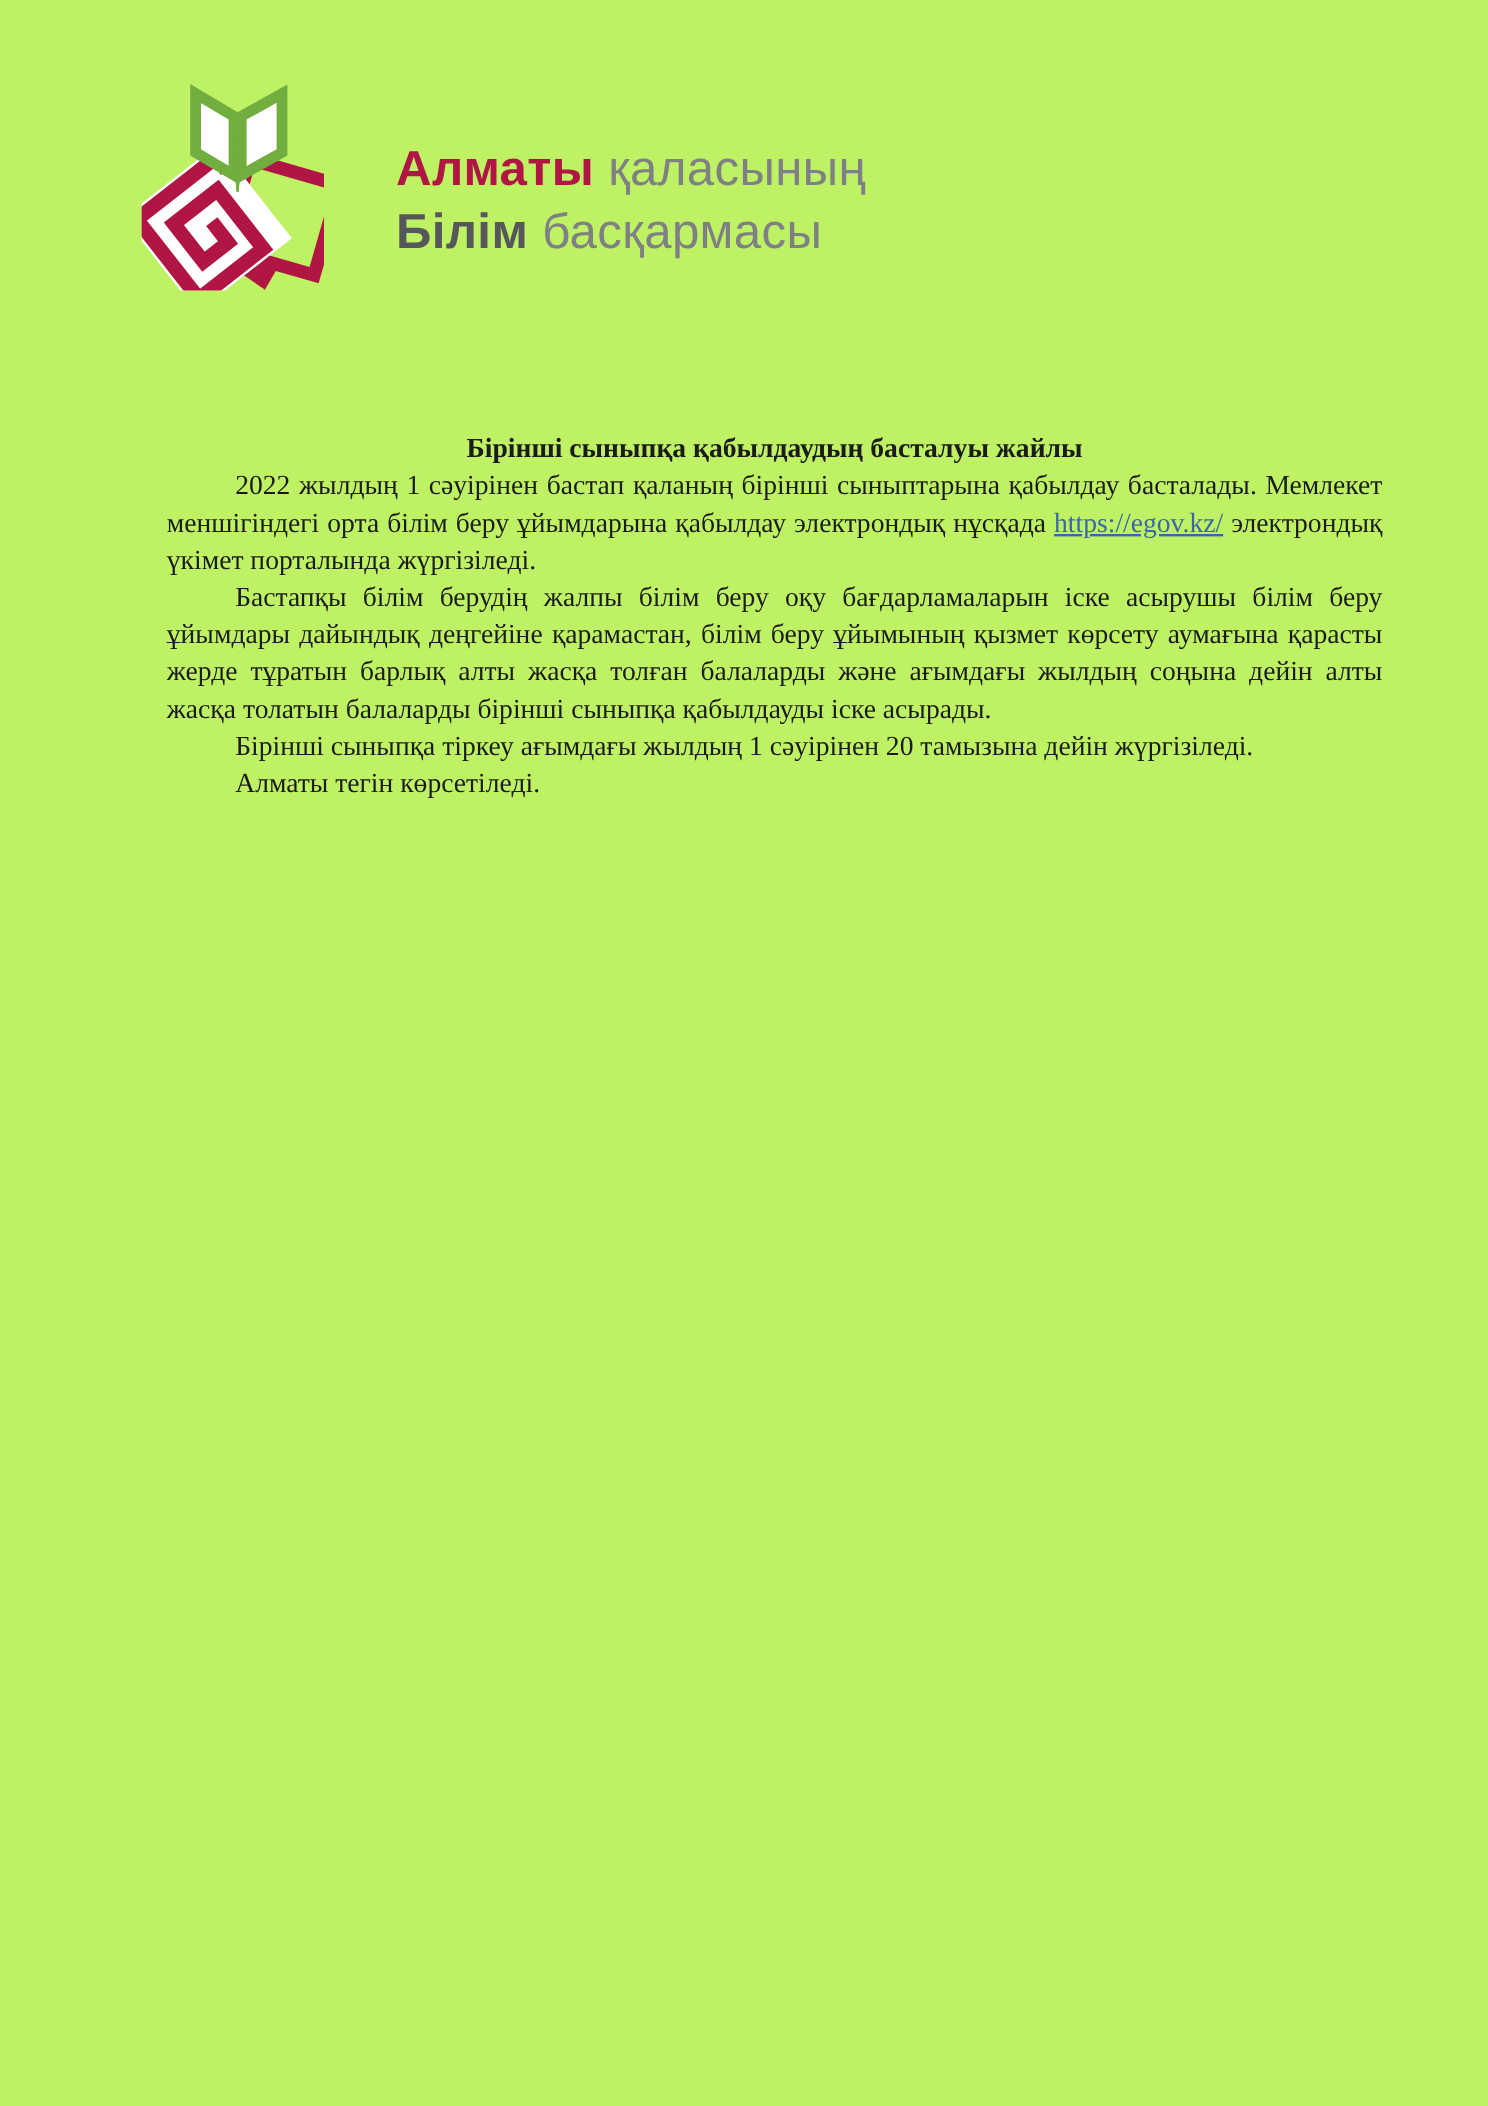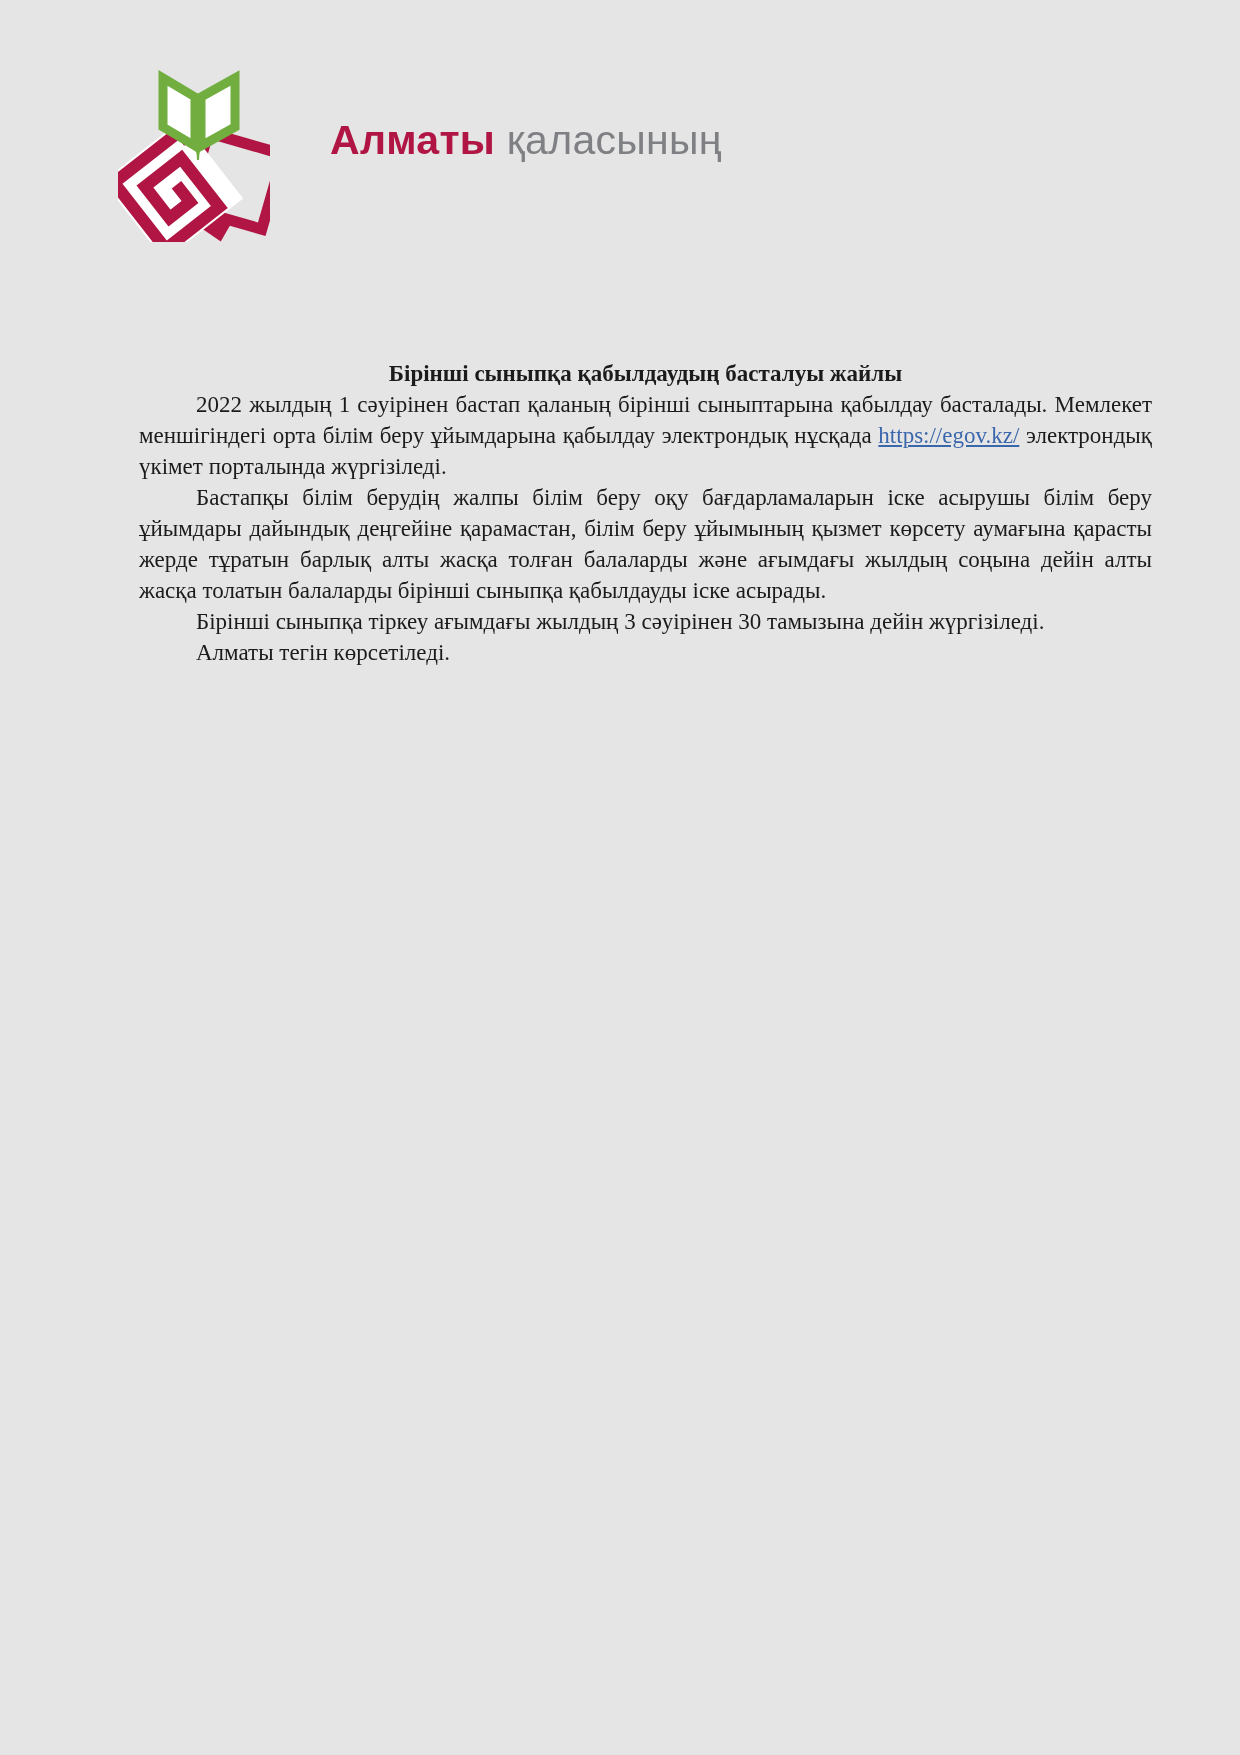--- a/index.html
+++ b/index.html
@@ -1,20 +1,20 @@
 <!DOCTYPE html>
 <html><head>
 <meta charset="utf-8">
 <style>
   html, body { margin:0; padding:0; background:#ffffff; }
   .page {
     position:relative;
     width:1240px;
     height:1755px;
-    background:#e5e5e5;
+    background:#bef264;
     font-family:"Liberation Serif", serif;
     color:#1b1b1b;
     overflow:hidden;
   }
 
   
   .logo { position:absolute; top:58px; left:118px; display:flex; align-items:flex-start; }
   .logo-mark { width:152px; height:184px; flex:0 0 auto; }
   .logo-text {
     margin-left:60px;
@@ -73,28 +73,29 @@
 
       <g>
         <path d="M 77,88 L 45,69 L 45,20 L 77,39 Z" fill="#ffffff" stroke="#71ae3f" stroke-width="9" stroke-linejoin="miter"></path>
         <path d="M 83,88 L 117,69 L 117,20 L 83,39 Z" fill="#ffffff" stroke="#71ae3f" stroke-width="9" stroke-linejoin="miter"></path>
         <path d="M 76,52 L 84,52 L 81,102 L 79,102 Z" fill="#71ae3f"></path>
       </g>
     </svg>
 
     <div class="logo-text">
       <div><span class="accent-crimson">Алматы</span><span> қаласының</span></div>
+      <div><span class="accent-dark">Білім</span><span> басқармасы</span></div>
     </div>
   </header>
 
   <main class="content">
     <h1 class="doc-title">Бірінші сыныпқа қабылдаудың басталуы жайлы</h1>
 
     <p><span>2022 жылдың 1 сәуірінен бастап қаланың бірінші сыныптарына қабылдау басталады. Мемлекет меншігіндегі орта білім беру ұйымдарына қабылдау электрондық нұсқада </span><a class="doc-link" href="#">https://egov.kz/</a><span> электрондық үкімет порталында жүргізіледі.</span></p>
 
     <p>Бастапқы білім берудің жалпы білім беру оқу бағдарламаларын іске асырушы білім беру ұйымдары дайындық деңгейіне қарамастан, білім беру ұйымының қызмет көрсету аумағына қарасты жерде тұратын барлық алты жасқа толған балаларды және ағымдағы жылдың соңына дейін алты жасқа толатын балаларды бірінші сыныпқа қабылдауды іске асырады.</p>
 
-    <p>Бірінші сыныпқа тіркеу ағымдағы жылдың 3 сәуірінен 30 тамызына дейін жүргізіледі.</p>
+    <p>Бірінші сыныпқа тіркеу ағымдағы жылдың 1 сәуірінен 20 тамызына дейін жүргізіледі.</p>
 
     <p>Алматы тегін көрсетіледі.</p>
   </main>
 
 </div>
 
 </body></html>

